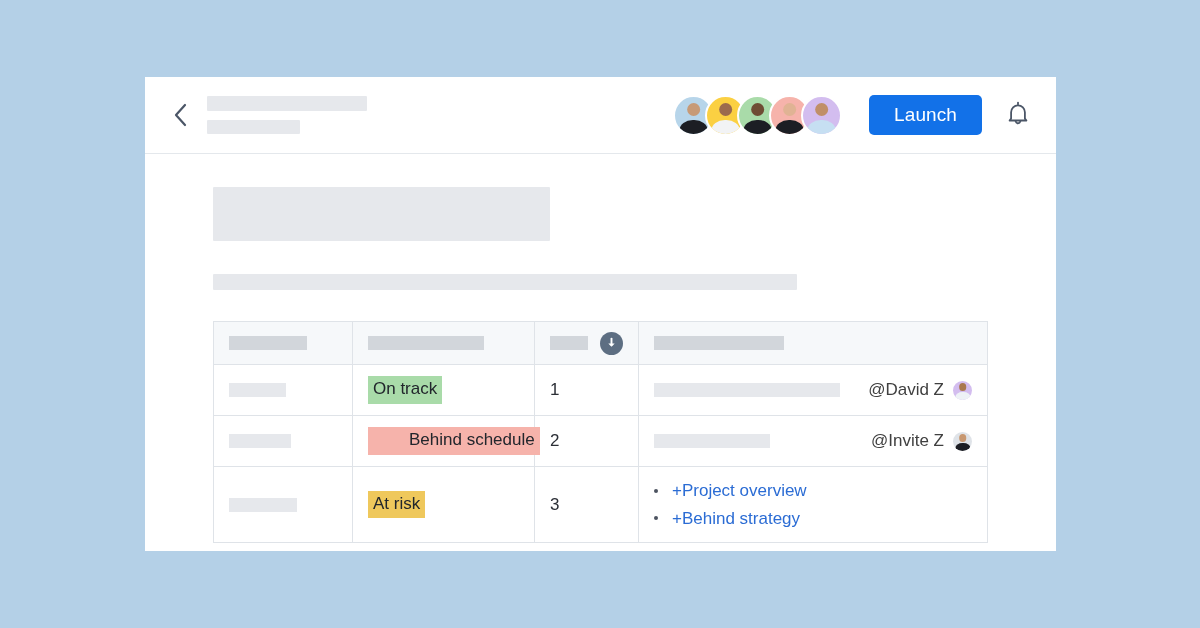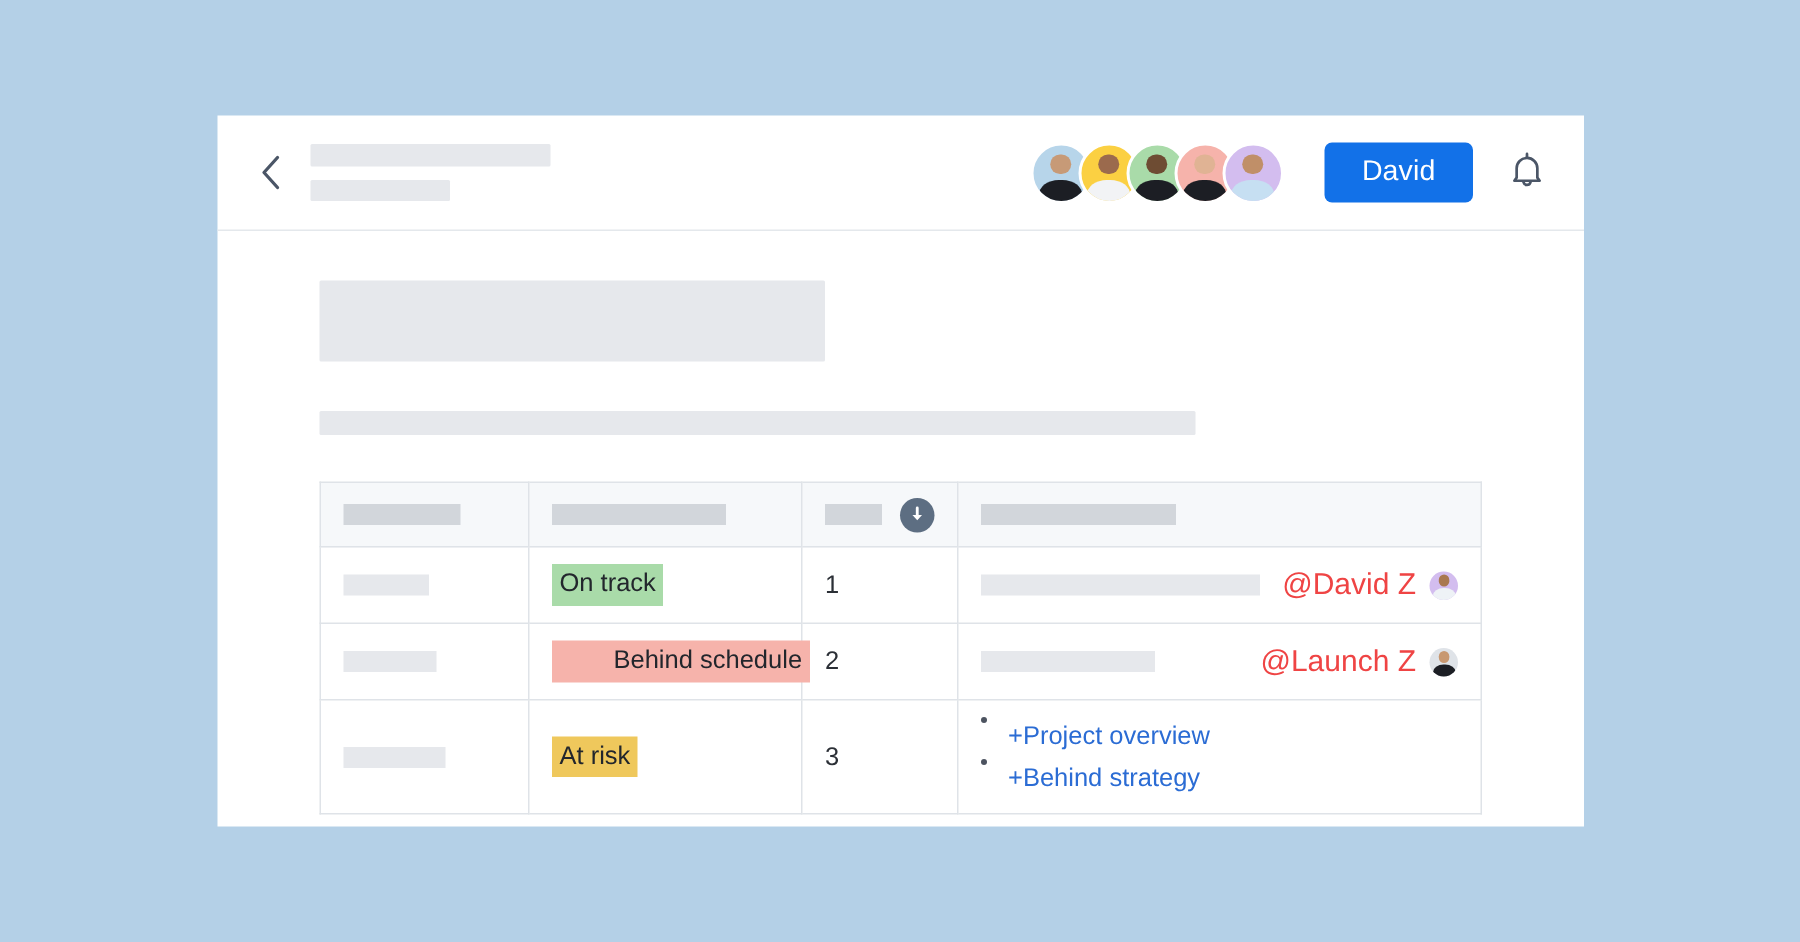--- a/index.html
+++ b/index.html
@@ -216,22 +216,22 @@
     align-items: center;
     gap: 0;
     width: 100%;
   }
   .mention-ph { height: 14px; background: #e6e8ec; flex: 0 0 auto; }
   .mention-ph-1 { width: 186px; }
   .mention-ph-2 { width: 116px; }
   .mention-gap { flex: 1 1 auto; min-width: 10px; }
 
   .mention-name {
-    color: #ef4444;
-    font-size: 20px;
+    color: #404040;
+    font-size: 17px;
     white-space: nowrap;
     cursor: pointer;
     flex: 0 0 auto;
   }
   .mention-av {
     width: 19px; height: 19px;
     border-radius: 50%;
     margin-left: 9px;
     overflow: hidden;
     position: relative;
@@ -245,20 +245,21 @@
   .mention-av .m-body {
     position: absolute; left: 50%; bottom: -18%;
     width: 80%; height: 56%; border-radius: 46% 46% 0 0;
     transform: translateX(-50%);
   }
 
   
   .link-list { list-style: none; padding: 0; margin: 0; }
   .link-list li {
     display: flex;
+    align-items: center;
     font-size: 17px;
     line-height: 1.5;
     padding: 1px 0;
   }
   .link-list li .dot {
     width: 4px; height: 4px; border-radius: 50%;
     background: #4c5360;
     margin-right: 14px;
     flex: 0 0 auto;
   }
@@ -309,21 +310,21 @@
         <div class="avatar" style="background:#f6b3ab">
           <span class="av-head" style="background:#e0b394"></span>
           <span class="av-body" style="background:#1c1e24"></span>
         </div>
         <div class="avatar" style="background:#d3bdef">
           <span class="av-head" style="background:#c08f68"></span>
           <span class="av-body" style="background:#c6dff2"></span>
         </div>
       </div>
 
-      <button class="invite-btn">David</button>
+      <button class="invite-btn">Launch</button>
 
       <button class="bell-btn">
         <span>
           <svg width="24" height="26" viewBox="0 0 24 26" fill="none">
             <path d="M12 3.3 V1.6" stroke="#4b5667" stroke-width="1.8" stroke-linecap="round"></path>
             <path d="M5.1 17.4 V11.2 a6.9 6.9 0 0 1 13.8 0 v6.2 l1.5 2.1 H3.6 Z" stroke="#4b5667" stroke-width="1.8" stroke-linejoin="round"></path>
             <path d="M9.7 20.6 a2.4 2.4 0 0 0 4.6 0" stroke="#4b5667" stroke-width="1.8" stroke-linecap="round"></path>
           </svg>
         </span>
       </button>
@@ -393,21 +394,21 @@
               <div class="cell-ph-2"></div>
             </td>
             <td>
               <span class="badge badge-red">Behind schedule</span>
             </td>
             <td>2</td>
             <td>
               <div class="mention-cell">
                 <div class="mention-ph mention-ph-2"></div>
                 <div class="mention-gap"></div>
-                <span class="mention-name">@Launch Z</span>
+                <span class="mention-name">@Invite Z</span>
                 <span class="mention-av" style="background:#dfe3e8">
                   <span class="m-head" style="background:#c89871"></span>
                   <span class="m-body" style="background:#1c1e24"></span>
                 </span>
               </div>
             </td>
           </tr>
 
           <tr class="tall">
             <td>

